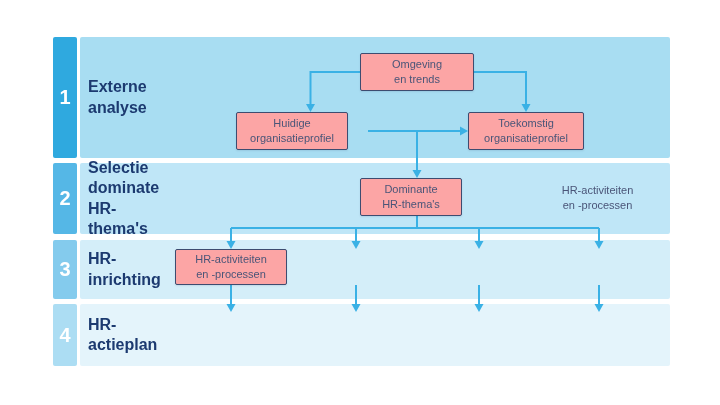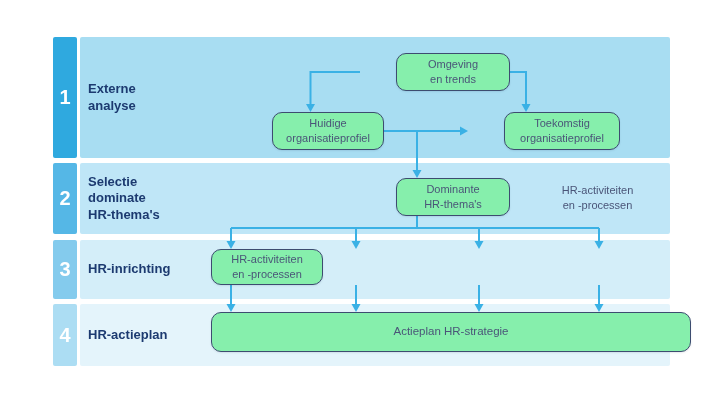--- a/index.html
+++ b/index.html
@@ -9,40 +9,39 @@
   }
   .tab {
     position:absolute; left:53px; width:24px; border-radius:2px;
     display:flex; align-items:center; justify-content:center;
     color:#ffffff; font-weight:bold; font-size:20px;
   }
   .band { position:absolute; left:80px; width:590px; border-radius:2px; }
   .row-label {
     position:absolute; left:88px; width:88px;
     display:flex; align-items:center;
-    color:#1C3A70; font-weight:bold; font-size:13px; line-height:1.28;
+    color:#1C3A70; font-weight:bold; font-size:16px; line-height:1.28;
     white-space:pre-line;
   }
   .r1 { top:37px;  height:121px; }
   .r2 { top:163px; height:71px; }
   .r3 { top:240px; height:59px; }
   .r4 { top:304px; height:62px; }
   .box {
-    position:absolute; background:#86efac;
-    border:1.5px solid #3D4C70; border-radius:10px;
+    position:absolute; background:#fca5a5;
+    border:1.5px solid #3D4C70; border-radius:2px;
     display:flex; align-items:center; justify-content:center;
     text-align:center; font-size:11px; color:#4A5578; line-height:1.32;
     white-space:pre-line; box-shadow:0 1px 2px rgba(20,40,80,0.10);
     box-sizing:border-box;
-    margin-left:36px;
   }
   .box-omgeving   { left:360px; top:53px;  width:114px; height:38px; }
   .box-huidige    { left:236px; top:112px; width:112px; height:38px; }
   .box-toekomstig { left:468px; top:112px; width:116px; height:38px; }
-  .box-dominante  { left:360px; top:178px; width:114px; height:38px; }
+  .box-dominante  { left:360px; top:178px; width:102px; height:38px; }
   .box-activiteiten { left:175px; top:249px; width:112px; height:36px; }
   .box-structuur    { left:300px; top:249px; width:112px; height:36px; }
   .box-systeem      { left:423px; top:249px; width:112px; height:36px; }
   .box-rollen       { left:543px; top:249px; width:112px; height:36px; }
   .box-actieplan    { left:175px; top:312px; width:480px; height:40px; font-size:11.5px; }
   .note {
     position:absolute; left:540px; top:183px; width:115px;
     text-align:center; font-size:11px; color:#4A5578; line-height:1.4;
     white-space:pre-line;
   }
@@ -133,15 +132,14 @@
   <div class="box box-huidige">Huidige
 organisatieprofiel</div>
   <div class="box box-toekomstig">Toekomstig
 organisatieprofiel</div>
   <div class="box box-dominante">Dominante
 HR-thema's</div>
   <div class="note">HR-activiteiten
 en -processen</div>
   <div class="box box-activiteiten">HR-activiteiten
 en -processen</div>
-  <div class="box box-actieplan">Actieplan HR-strategie</div>
 
 </div>
 
 </body></html>

